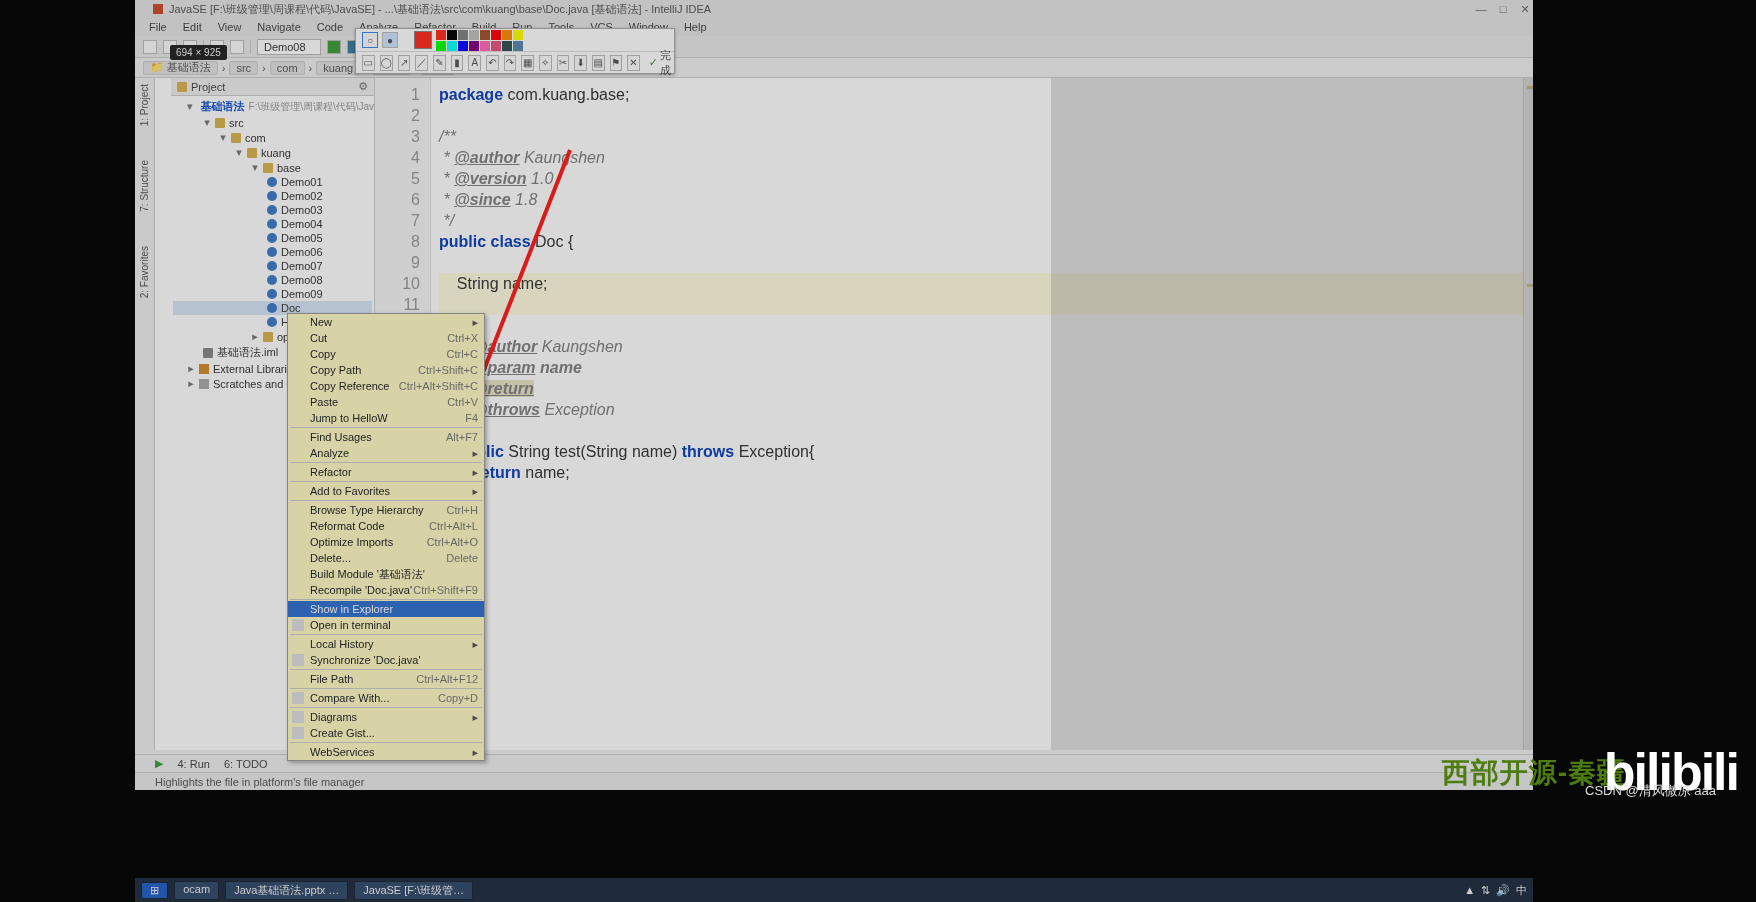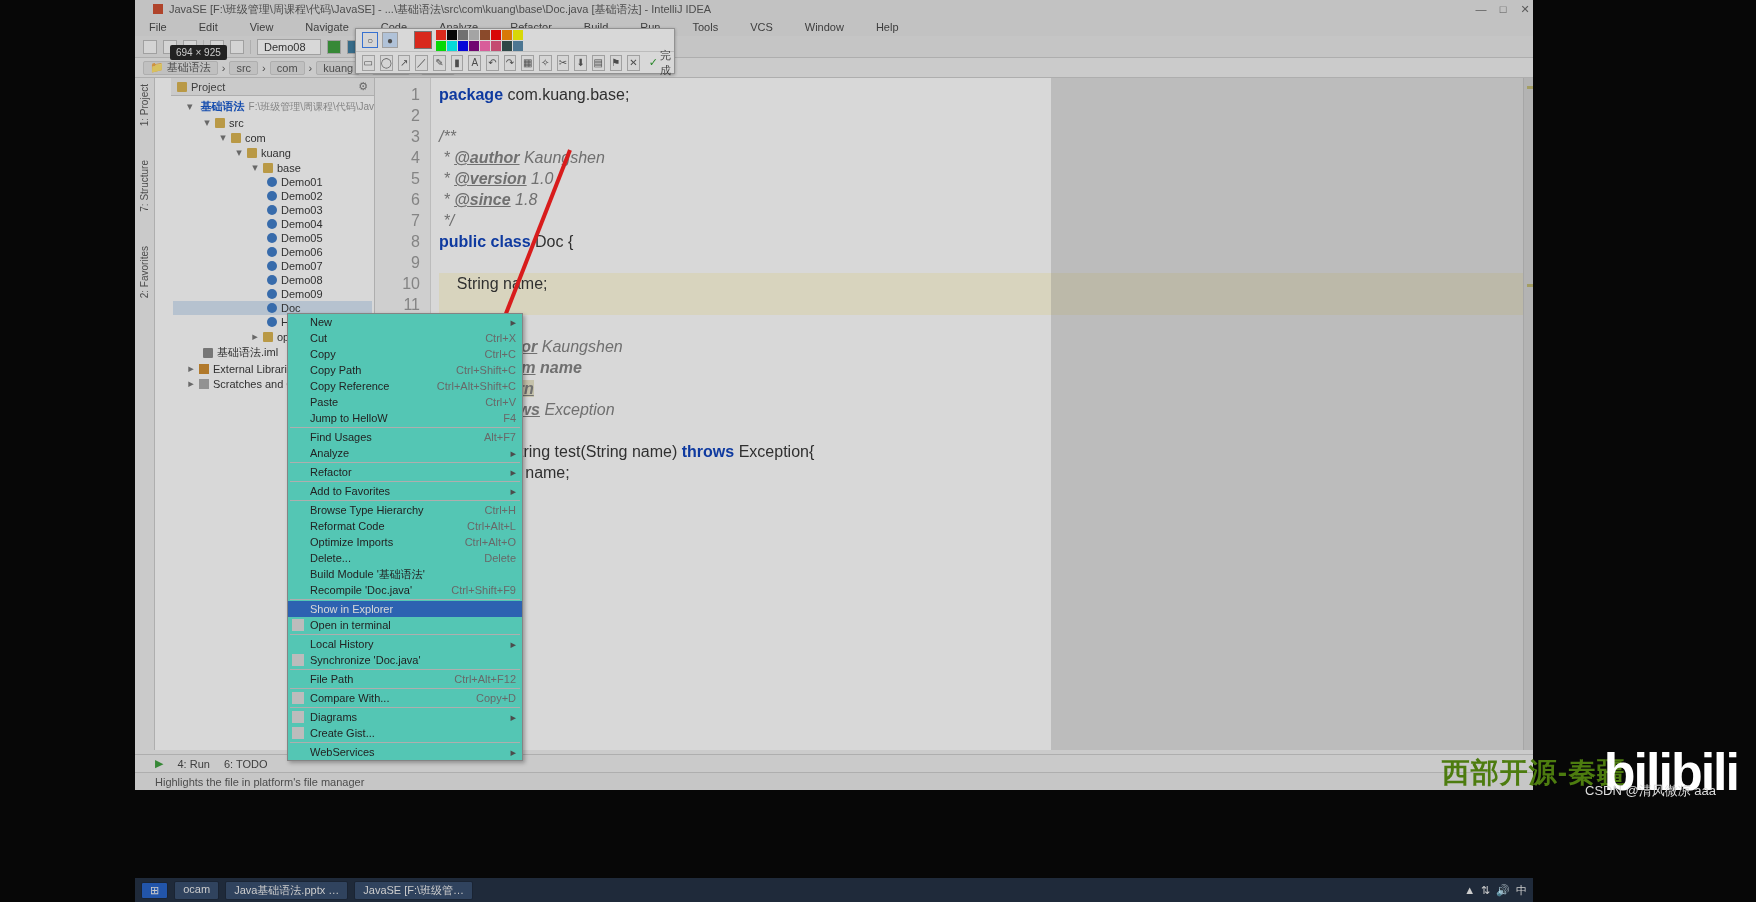--- a/index.html
+++ b/index.html
@@ -2,21 +2,21 @@
 <html><head>
 <meta charset="utf-8">
 <style>
   * { margin:0; padding:0; box-sizing:border-box; font-family:"Microsoft YaHei",Arial,sans-serif; }
   body { background:#000; width:1756px; height:902px; position:relative; overflow:hidden; font-size:12px; color:#333; }
   .stage { position:absolute; left:135px; top:0; width:1398px; height:790px; background:#f0f0f0;border-radius:12px; }
   
   .titlebar { height:18px; background:#e4e4e4; display:flex; align-items:center; padding-left:18px; gap:6px; color:#555; font-size:11px; }
   .titlebar .spacer{flex:1}
   .winbtn { width:16px; text-align:center; color:#666;}
-  .menubar { height:18px; background:#e4e4e4; display:flex; align-items:center; padding-left:10px; gap:24px; color:#444; font-size:11px;}
+  .menubar { height:18px; background:#e4e4e4; display:flex; align-items:center; padding-left:10px; gap:8px; color:#444; font-size:11px;}
   .menubar span { padding:1px 4px; }
   
   .toolbar { height:22px; background:#e8e8e8; border-bottom:1px solid #ccc; display:flex; align-items:center; gap:6px; padding-left:8px;}
   .tbtn{width:14px;height:14px;border:1px solid #bbb;background:#fafafa;}
   .combo{border:1px solid #bbb;background:#fff;padding:0 14px 0 6px;font-size:11px;height:16px;display:inline-flex;align-items:center;color:#333;}
   
   .crumbs{height:20px;background:#efefef;border-bottom:1px solid #ccc;display:flex;align-items:center;gap:4px;padding-left:8px;font-size:11px;color:#555;}
   .crumbs .chip{background:#e2e2e2;border:1px solid #ccc;padding:0 6px;height:14px;display:inline-flex;align-items:center;border-radius:2px;}
   
   .body{position:absolute;left:0;right:0;top:78px;bottom:40px;display:flex;}
@@ -41,21 +41,21 @@
   .gutter{position:absolute;left:0;top:0;width:56px;background:#f4f4f4;border-right:1px solid #ddd;color:#999;text-align:right;padding-right:10px;line-height:21px;padding-top:6px;}
   .codearea{position:absolute;left:56px;right:0;top:0;bottom:0;background:#fff;line-height:21px;padding-top:6px;padding-left:8px;white-space:pre;}
   .kw{color:#0a3fbb;font-weight:bold;}
   .dc{color:#808080;font-style:italic;}
   .dtag{color:#808080;text-decoration:underline;font-style:italic;font-weight:bold;}
   .cls{color:#333;}
   .hl{background:#fffbe0;}
   .rightg{position:absolute;right:0;top:0;width:10px;height:100%;background:#f0f0f0;border-left:1px solid #ddd;}
   .rightg .m{position:absolute;right:0;width:6px;height:3px;background:#d9cf70;}
   
-  .ctx{position:absolute;left:287px;top:313px;width:236px;background:#5eead4;border:1px solid #999;box-shadow:2px 2px 4px rgba(0,0,0,.3);font-size:11px;color:#222;z-index:30;}
+  .ctx{position:absolute;left:287px;top:313px;width:198px;background:#fef9c3;border:1px solid #999;box-shadow:2px 2px 4px rgba(0,0,0,.3);font-size:11px;color:#222;z-index:30;}
   .ctx .row{display:flex;align-items:center;height:16px;padding:0 6px 0 22px;position:relative;}
   .ctx .row .sc{position:absolute;right:6px;color:#777;}
   .ctx .row .ar{position:absolute;right:6px;color:#555;}
   .ctx .sep{height:1px;background:#ccc;margin:1px 2px;}
   .ctx .sel{background:#2f6fd0;color:#fff;}
   .ctx .ricon{position:absolute;left:4px;width:12px;height:12px;background:#ddd;}
   
   .toolwin{position:absolute;left:0;right:0;bottom:18px;height:18px;background:#eee;border-top:1px solid #ccc;display:flex;align-items:center;gap:14px;padding-left:20px;font-size:11px;color:#444;}
   .status{position:absolute;left:0;right:0;bottom:0;height:18px;background:#e9e9e9;border-top:1px solid #ccc;display:flex;align-items:center;padding-left:20px;font-size:11px;color:#555;}
   

